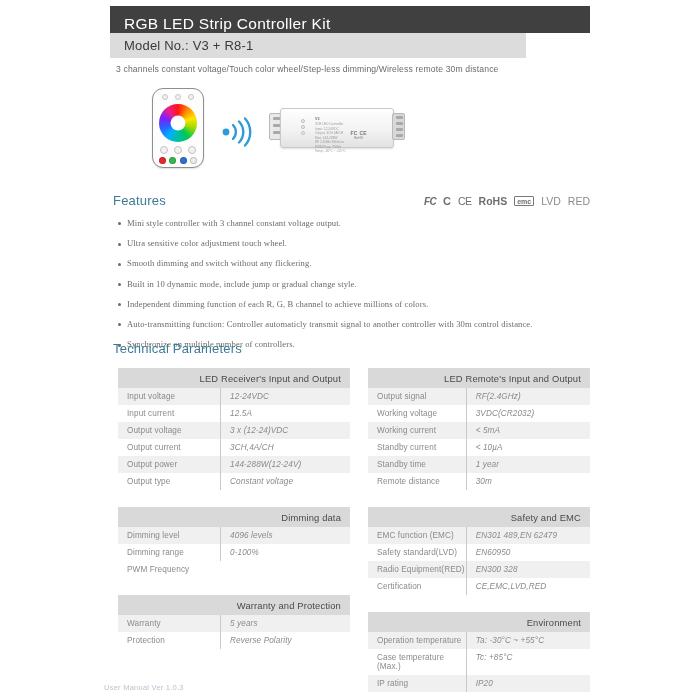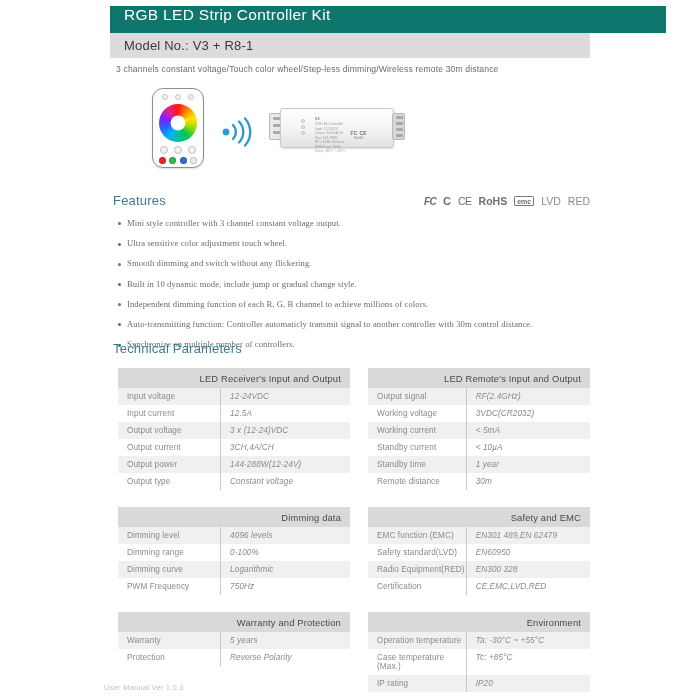--- a/index.html
+++ b/index.html
@@ -17,39 +17,39 @@
     height: 700px;
     background: #ffffff;
     overflow: hidden;
   }
 
   
   .title-bar {
     position: absolute;
     left: 110px;
     top: 6px;
-    width: 556px;
+    width: 480px;
     height: 27px;
-    background: #0f766e;
+    background: #404040;
     display: flex;
-    align-items: flex-start;
+    align-items: flex-end;
     padding-left: 14px;
   }
   .title-bar-text {
     color: #ffffff;
     font-size: 15.5px;
     letter-spacing: 0.3px;
     font-weight: 400;
   }
 
   .model-bar {
     position: absolute;
     left: 110px;
     top: 33px;
-    width: 480px;
+    width: 416px;
     height: 25px;
     background: #dcdcdc;
     display: flex;
     align-items: center;
     padding-left: 14px;
   }
   .model-bar-text {
     color: #3a3a3a;
     font-size: 13px;
     letter-spacing: 0.2px;
@@ -480,27 +480,22 @@
       <div class="spec-table">
         <div class="spec-title">Dimming data</div>
         <div class="spec-row odd">
           <div class="spec-key">Dimming level</div>
           <div class="spec-val">4096 levels</div>
         </div>
         <div class="spec-row even">
           <div class="spec-key">Dimming range</div>
           <div class="spec-val">0-100%</div>
         </div>
-        <div class="spec-row odd">
-          <div class="spec-key">Dimming curve</div>
-          <div class="spec-val">Logarithmic</div>
-        </div>
         <div class="spec-row even">
           <div class="spec-key">PWM Frequency</div>
-          <div class="spec-val">750Hz</div>
         </div>
       </div>
       <div class="spec-table">
         <div class="spec-title">Warranty and Protection</div>
         <div class="spec-row odd">
           <div class="spec-key">Warranty</div>
           <div class="spec-val">5 years</div>
         </div>
         <div class="spec-row even">
           <div class="spec-key">Protection</div>

